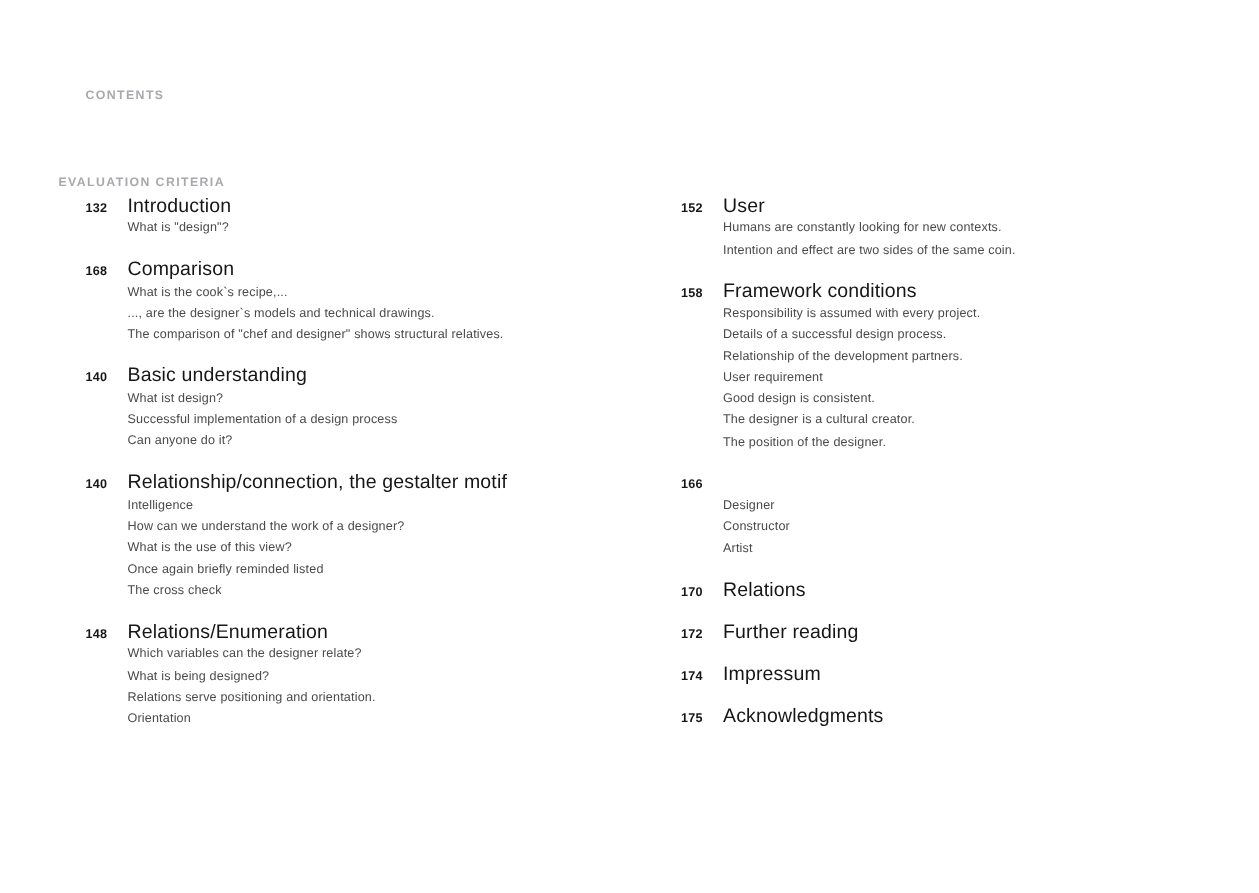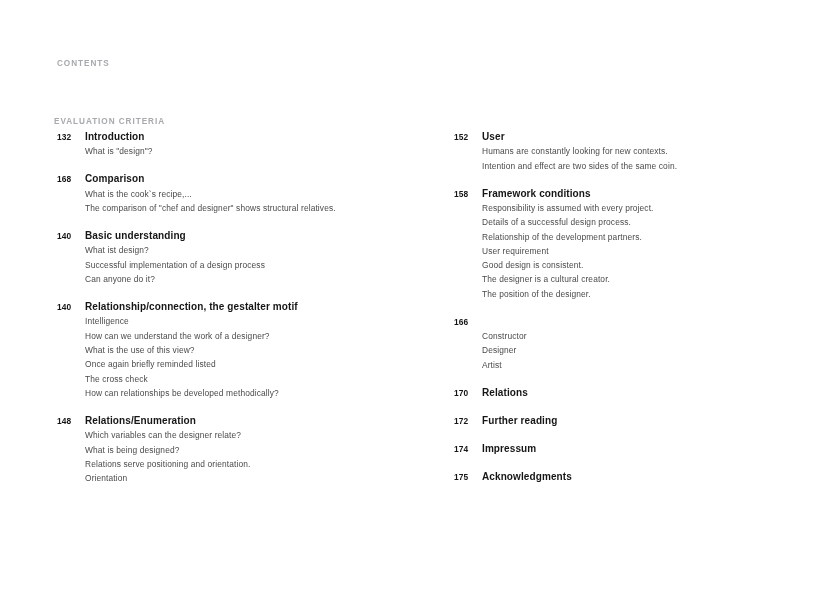--- a/index.html
+++ b/index.html
@@ -29,21 +29,21 @@
     top: 25px;
     font-size: 8.2px;
     letter-spacing: 0.95px;
     font-weight: 700;
     color: #a7a9ac;
     text-transform: uppercase;
     white-space: nowrap;
   }
   .criteria-label {
     position: absolute;
-    left: 54px;
+    left: 39px;
     top: 83px;
     font-size: 8.2px;
     letter-spacing: 0.95px;
     font-weight: 700;
     color: #a7a9ac;
     text-transform: uppercase;
     white-space: nowrap;
     text-align: center;
   }
 
@@ -75,22 +75,22 @@
   }
   .toc-page-num {
     width: 28px;
     flex: 0 0 28px;
     font-size: 8.4px;
     font-weight: 700;
     color: #161616;
     letter-spacing: 0.15px;
   }
   .toc-title {
-    font-size: 10px;
-    font-weight: 700;
+    font-size: 13px;
+    font-weight: 400;
     color: #161616;
     letter-spacing: 0.1px;
     white-space: nowrap;
   }
   .toc-sub {
     display: block;
     margin-left: 28px;
     font-size: 8.4px;
     font-weight: 400;
     color: #4a4a4a;
@@ -127,20 +127,21 @@
             <span class="toc-title">Introduction</span>
           </div>
           <span class="toc-sub">What is "design"?</span>
         </div>
         <div class="toc-group">
           <div class="toc-head">
             <span class="toc-page-num">168</span>
             <span class="toc-title">Comparison</span>
           </div>
           <span class="toc-sub">What is the cook`s recipe,...</span>
+          <span class="toc-sub">..., are the designer`s models and technical drawings.</span>
           <span class="toc-sub">The comparison of "chef and designer" shows structural relatives.</span>
         </div>
         <div class="toc-group">
           <div class="toc-head">
             <span class="toc-page-num">140</span>
             <span class="toc-title">Basic understanding</span>
           </div>
           <span class="toc-sub">What ist design?</span>
           <span class="toc-sub">Successful implementation of a design process</span>
           <span class="toc-sub">Can anyone do it?</span>
@@ -148,21 +149,20 @@
         <div class="toc-group">
           <div class="toc-head">
             <span class="toc-page-num">140</span>
             <span class="toc-title">Relationship/connection, the gestalter motif</span>
           </div>
           <span class="toc-sub">Intelligence</span>
           <span class="toc-sub">How can we understand the work of a designer?</span>
           <span class="toc-sub">What is the use of this view?</span>
           <span class="toc-sub">Once again briefly reminded listed</span>
           <span class="toc-sub">The cross check</span>
-          <span class="toc-sub">How can relationships be developed methodically?</span>
         </div>
         <div class="toc-group">
           <div class="toc-head">
             <span class="toc-page-num">148</span>
             <span class="toc-title">Relations/Enumeration</span>
           </div>
           <span class="toc-sub">Which variables can the designer relate?</span>
           <span class="toc-sub">What is being designed?</span>
           <span class="toc-sub">Relations serve positioning and orientation.</span>
           <span class="toc-sub">Orientation</span>
@@ -187,22 +187,22 @@
           <span class="toc-sub">Relationship of the development partners.</span>
           <span class="toc-sub">User requirement</span>
           <span class="toc-sub">Good design is consistent.</span>
           <span class="toc-sub">The designer is a cultural creator.</span>
           <span class="toc-sub">The position of the designer.</span>
         </div>
         <div class="toc-group">
           <div class="toc-head">
             <span class="toc-page-num">166</span>
           </div>
+          <span class="toc-sub">Designer</span>
           <span class="toc-sub">Constructor</span>
-          <span class="toc-sub">Designer</span>
           <span class="toc-sub">Artist</span>
         </div>
         <div class="toc-group">
           <div class="toc-head">
             <span class="toc-page-num">170</span>
             <span class="toc-title">Relations</span>
           </div>
         </div>
         <div class="toc-group">
           <div class="toc-head">

